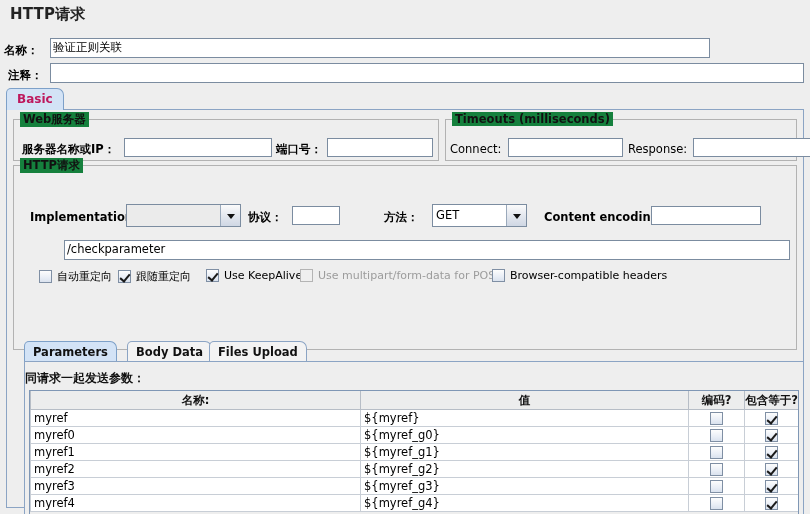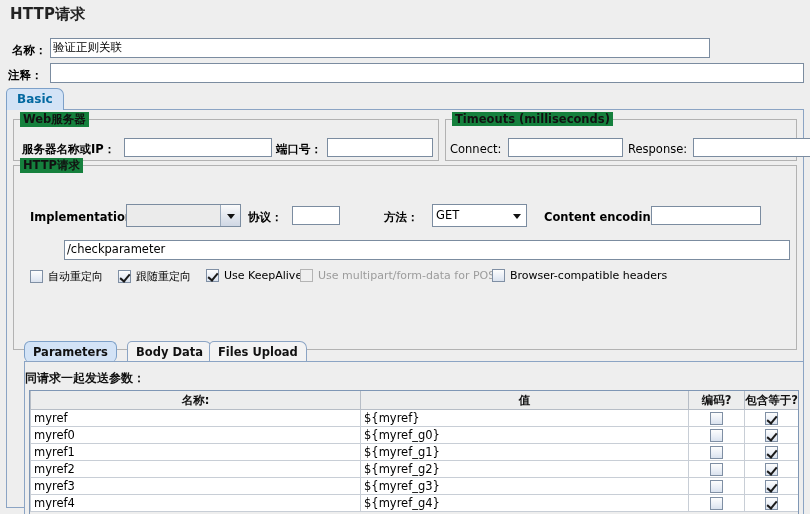--- a/index.html
+++ b/index.html
@@ -29,21 +29,21 @@
   }
 
   
   .label {
     font-weight: bold;
     font-size: 11.5px;
     color: #000;
     white-space: nowrap;
   }
   .lbl-n {
-    position: absolute; left: 12px; top: 43px;
+    position: absolute; left: 4px; top: 43px;
   }
   .lbl-c {
     position: absolute; left: 8px; top: 68px;
   }
   .txt {
     box-sizing: border-box;
     background: #ffffff;
     border: 1px solid #7b8ca0;
     font-family: "DejaVu Sans", "Liberation Sans", sans-serif;
     font-size: 11.5px;
@@ -69,21 +69,21 @@
     position: absolute; top: 0;
     height: 22px;
     box-sizing: border-box;
     border: 1px solid #8ba4c4;
     border-bottom: none;
     border-radius: 5px 7px 0 0;
     padding: 0 10px;
     line-height: 21px;
     font-size: 12px;
     font-weight: bold;
-    color: #0369a1;
+    color: #be185d;
     background: #f3f3f3;
   }
   .tab.active {
     background: #d3e3f6;
     border-color: #7da0c8;
     z-index: 4;
   }
   .tab.t0 { left: 0px; }
   .tab.t1 { left: 62px; }
 
@@ -166,21 +166,21 @@
   .combo .carrow::after {
     content: "";
     position: absolute;
     left: 50%; top: 50%;
     margin-left: -4px; margin-top: -2px;
     border-left: 4px solid transparent;
     border-right: 4px solid transparent;
     border-top: 5px solid #111;
   }
   .combo-impl { left: 112px; top: 38px; width: 115px; }
-  .combo-meth { left: 418px; top: 38px; width: 95px; align-items: center; }
+  .combo-meth { left: 418px; top: 38px; width: 95px; }
 
   
   .p-lbl { position: absolute; left: 8px;  top: 78px; padding-left: 44px; }
   .p-in  { position: absolute; left: 50px; top: 74px; width: 726px; height: 20px; }
 
   
   .cbrow { position: absolute; left: 16px; top: 103px; height: 16px; }
   .cb-item {
     position: absolute; top: 0;
     display: flex; align-items: center;
@@ -207,21 +207,21 @@
   }
   .box.checked::after {
     content: "";
     position: absolute;
     left: 3px; top: 1px;
     width: 4px; height: 8px;
     border: solid #1a1a1a;
     border-width: 0 2px 2px 0;
     transform: rotate(40deg);
   }
-  .cbi0 { left: 0px; align-items: center; }
+  .cbi0 { left: 9px; align-items: center; }
   .cbi1 { left: 88px; }
   .cbi2 { left: 176px; justify-content: center; }
   .cbi3 { left: 270px; }
   .cbi4 { left: 462px; }
 
   
   .subtabs {
     position: absolute; left: 10px; top: 175px;
     width: 768px; height: 21px;
   }
@@ -231,21 +231,21 @@
     border: 1px solid #8ba4c4;
     border-bottom: none;
     border-radius: 5px 7px 0 0;
     padding: 0 8px;
     line-height: 20px;
     font-size: 11.5px;
     font-weight: bold;
     background: #f3f3f3;
     color: #111;
   }
-  .subtab.active { background: #d3e3f6; border-color: #7da0c8; border-radius: 6px; }
+  .subtab.active { background: #d3e3f6; border-color: #7da0c8; }
   .st0 { left: 0px; }
   .st1 { left: 103px; }
   .st2 { left: 185px; }
 
   
   .params-panel {
     position: absolute; left: 10px; top: 195px;
     width: 780px; height: 200px;
     box-sizing: border-box;
     border: 1px solid #8ba4c4;

